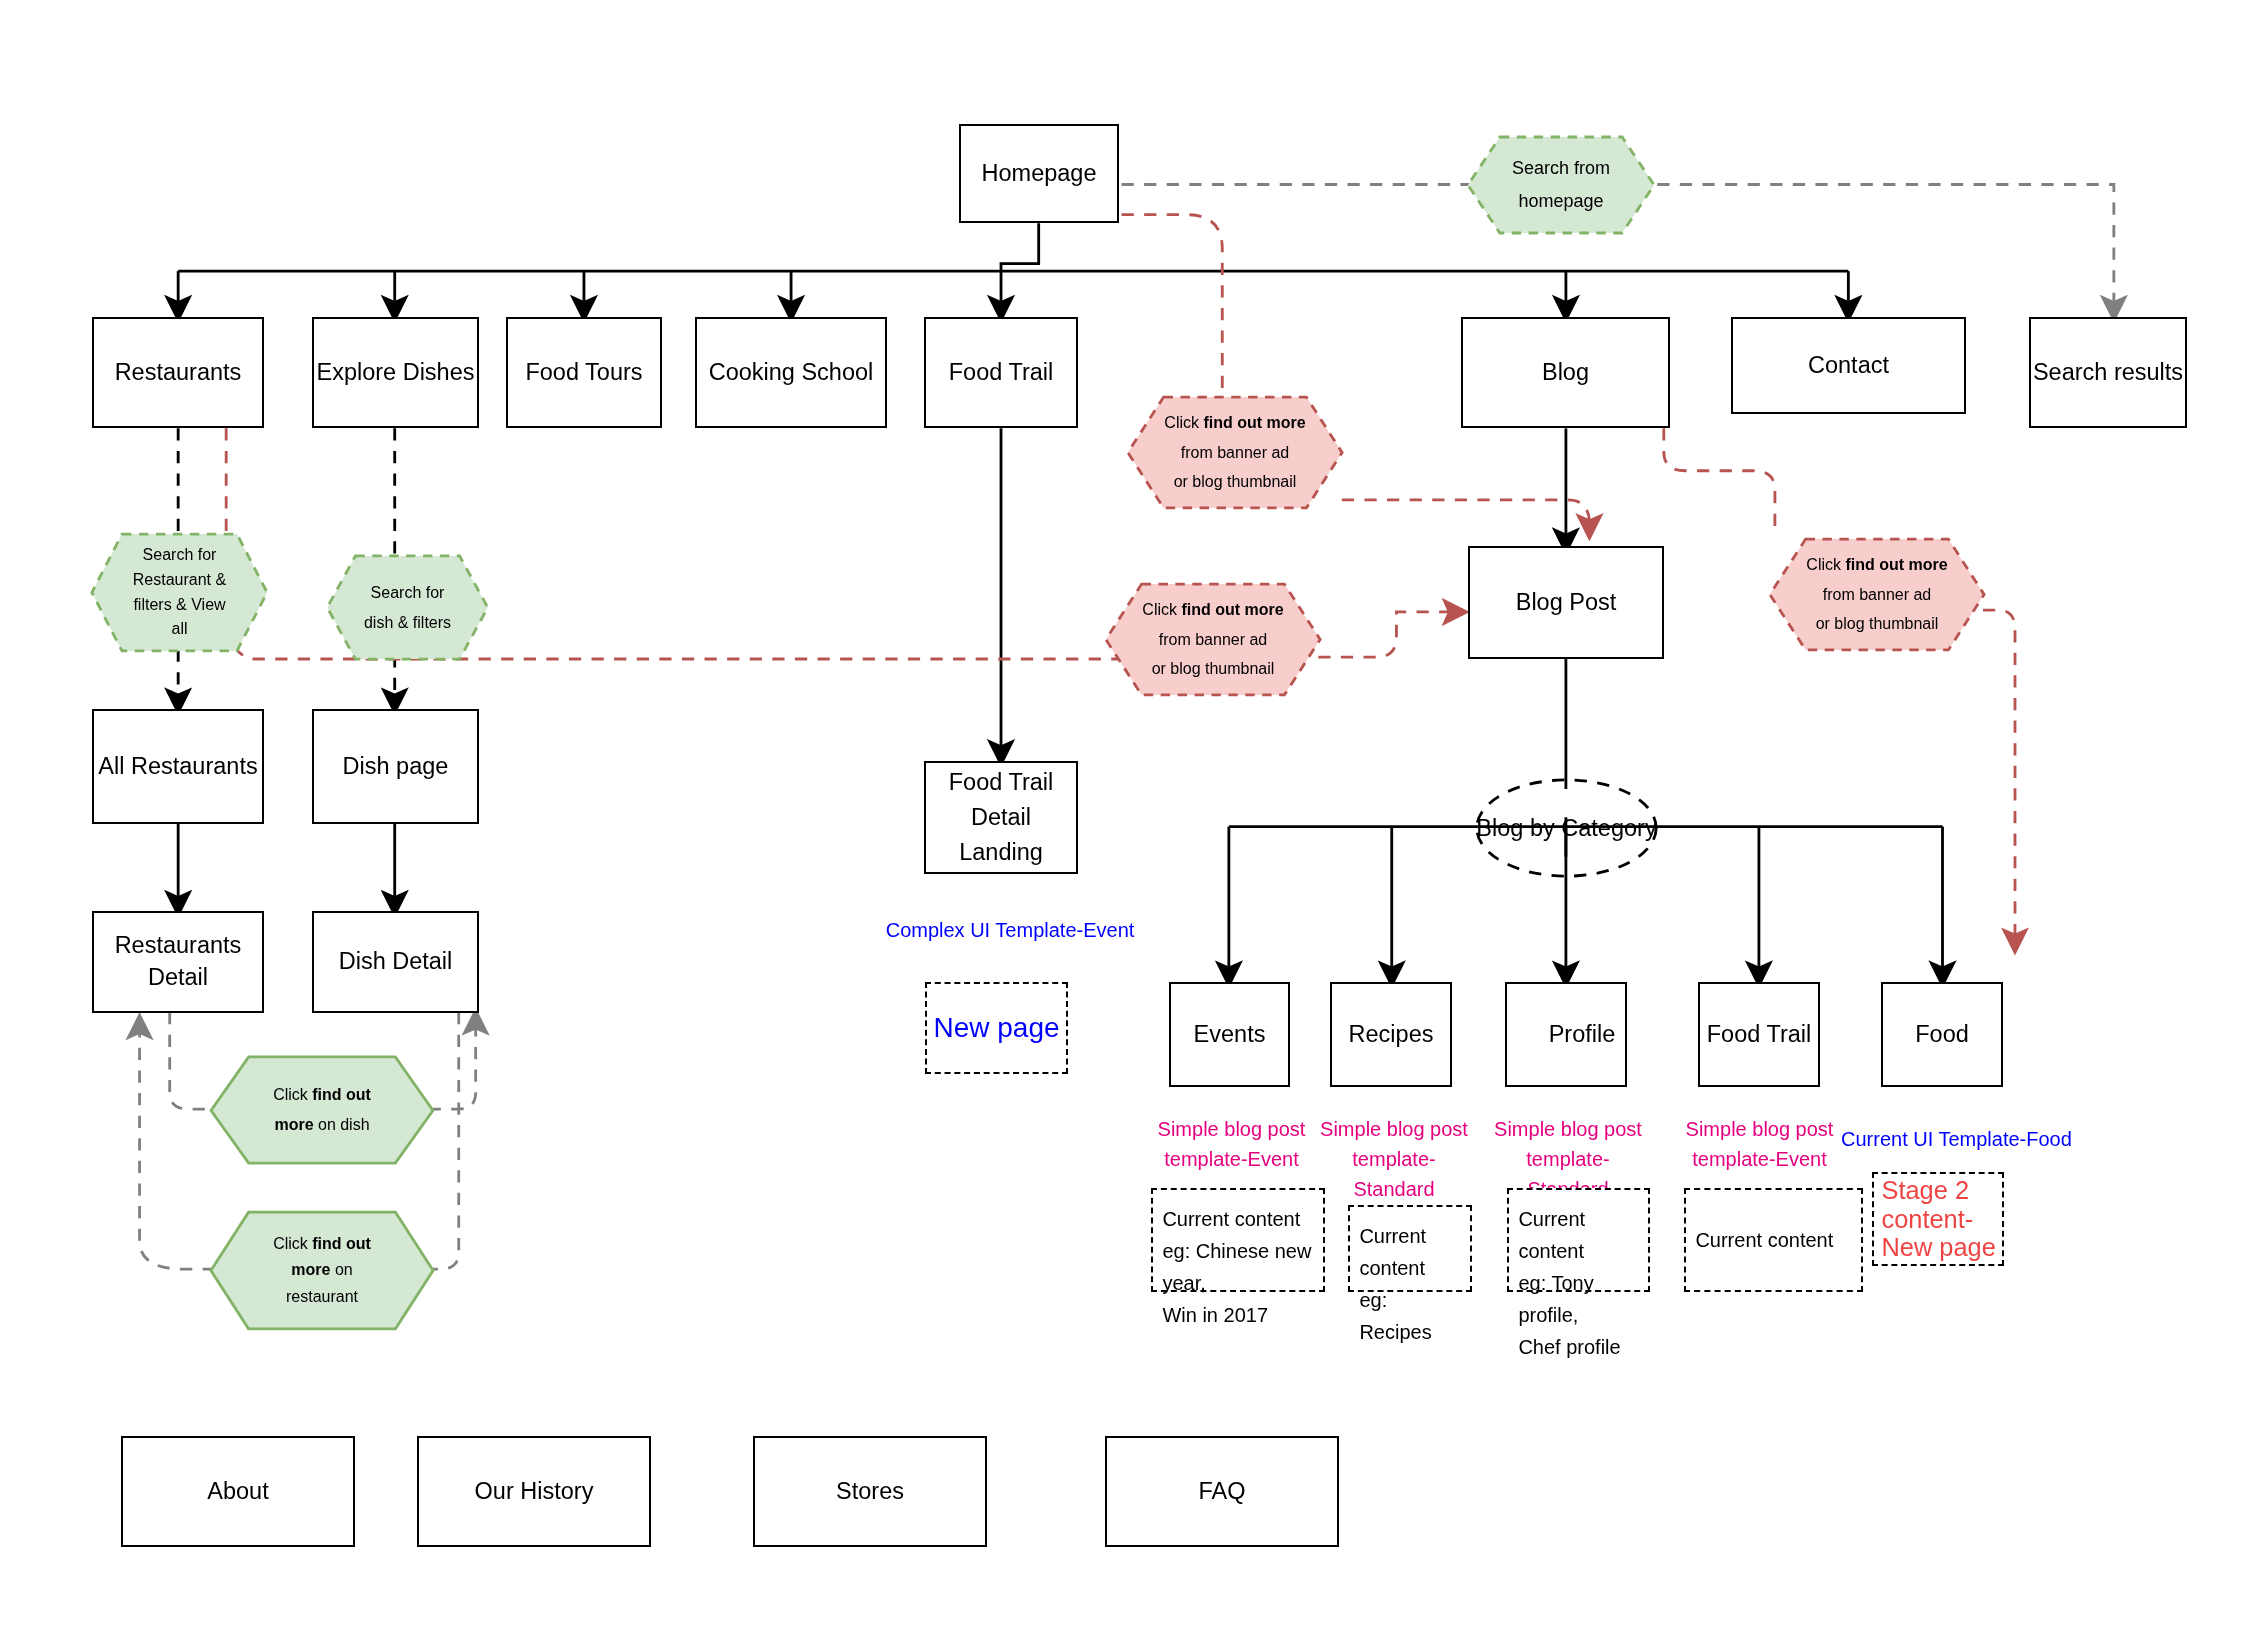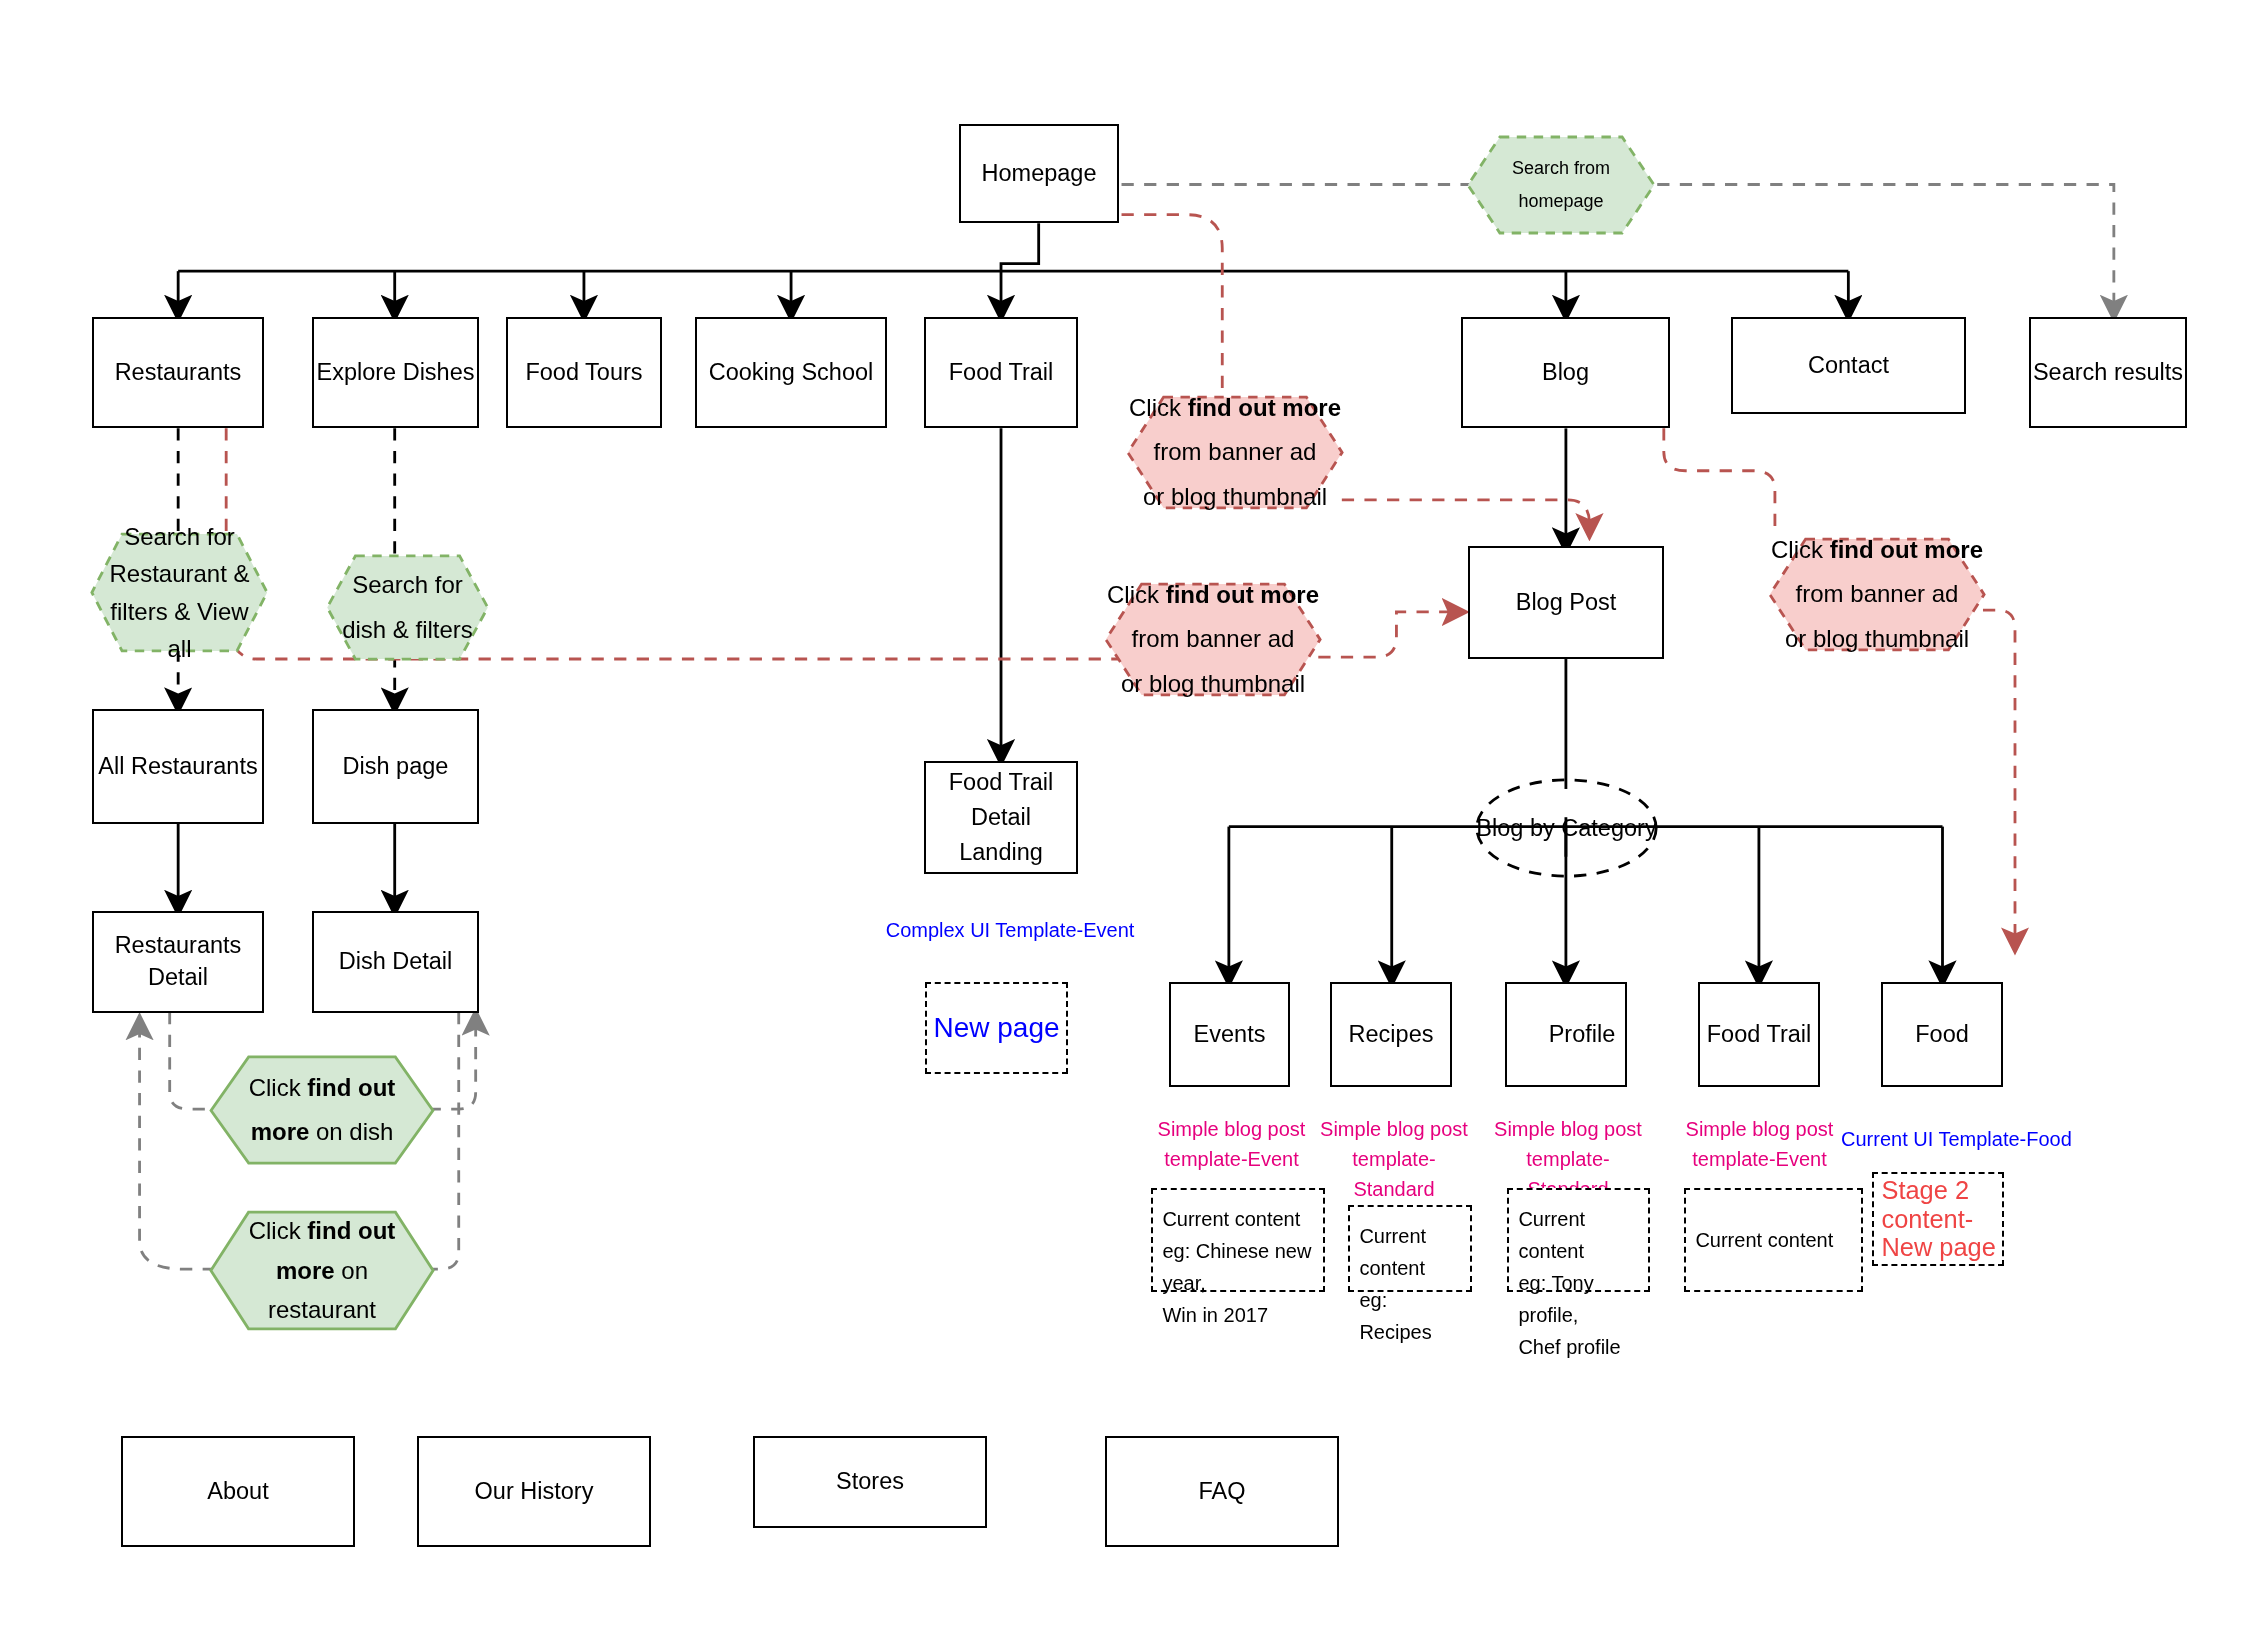--- a/index.html
+++ b/index.html
@@ -12,21 +12,21 @@
   .dashbox{border:2.8px dashed #000;background:#fff;color:#000;font-size:20px;line-height:1.6;
            align-items:flex-start;justify-content:flex-start;text-align:left;padding:13px 9.4px 0 9.4px;}
   .newpage{border:2.8px dashed #000;background:#fff;color:#0000ff;font-size:28px;
            align-items:center;justify-content:center;text-align:center;}
   .stage2{border:2.8px dashed #000;background:#fff;color:#ef4444;font-size:25.4px;line-height:1.12;
           align-items:center;justify-content:flex-start;text-align:left;padding-left:7.5px;}
   .hexwrap{position:absolute;}
   .hexwrap svg{position:absolute;left:0;top:0;overflow:visible;}
   .hextext{position:absolute;left:0;top:0;width:100%;height:100%;display:flex;flex-direction:column;
            align-items:center;justify-content:center;text-align:center;font-size:18px;line-height:1.85;color:#000;}
-  .hextext.sm{font-size:24px;}
+  .hextext.sm{font-size:16px;}
   .hextext b{font-weight:bold;}
   .lbl{position:absolute;font-size:20px;line-height:1.5;text-align:center;}
   .lbl.pink{color:#e6007e;}
   .lbl.blue{color:#0000ff;}
   .lbl.left{text-align:left;}
 </style>
 </head>
 <body>
 
 <div id="stage">
@@ -188,21 +188,21 @@
   <div class="node box" style="left:1881px;top:982px;width:122px;height:105px;">
       <span>Food</span>
     </div>
 
   <div class="node box" style="left:121px;top:1436px;width:234px;height:111px;">
       <span>About</span>
     </div>
   <div class="node box" style="left:417px;top:1436px;width:234px;height:111px;">
       <span>Our History</span>
     </div>
-  <div class="node box" style="left:753px;top:1436px;width:234px;height:92px;">
+  <div class="node box" style="left:753px;top:1436px;width:234px;height:111px;">
       <span>Stores</span>
     </div>
   <div class="node box" style="left:1105px;top:1436px;width:234px;height:111px;">
       <span>FAQ</span>
     </div>
 
   <div class="hexwrap" style="left:1466px;top:135px;width:190px;height:100px;">
     <svg width="190" height="100" viewBox="0 0 202 106">
         <polygon points="36,2 166,2 200,53 166,104 36,104 2,53" fill="#d5e8d4" stroke="#82b366" stroke-width="3" stroke-dasharray="10 8"></polygon>
       </svg>

